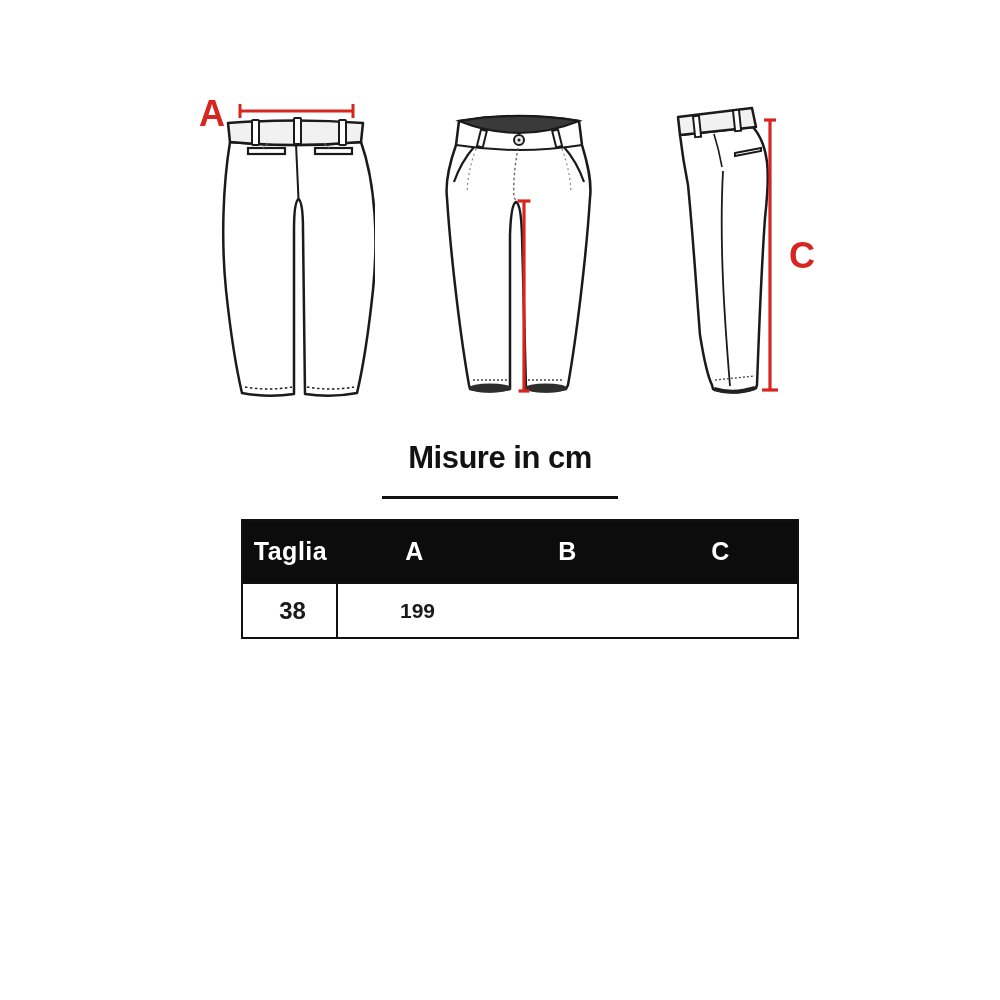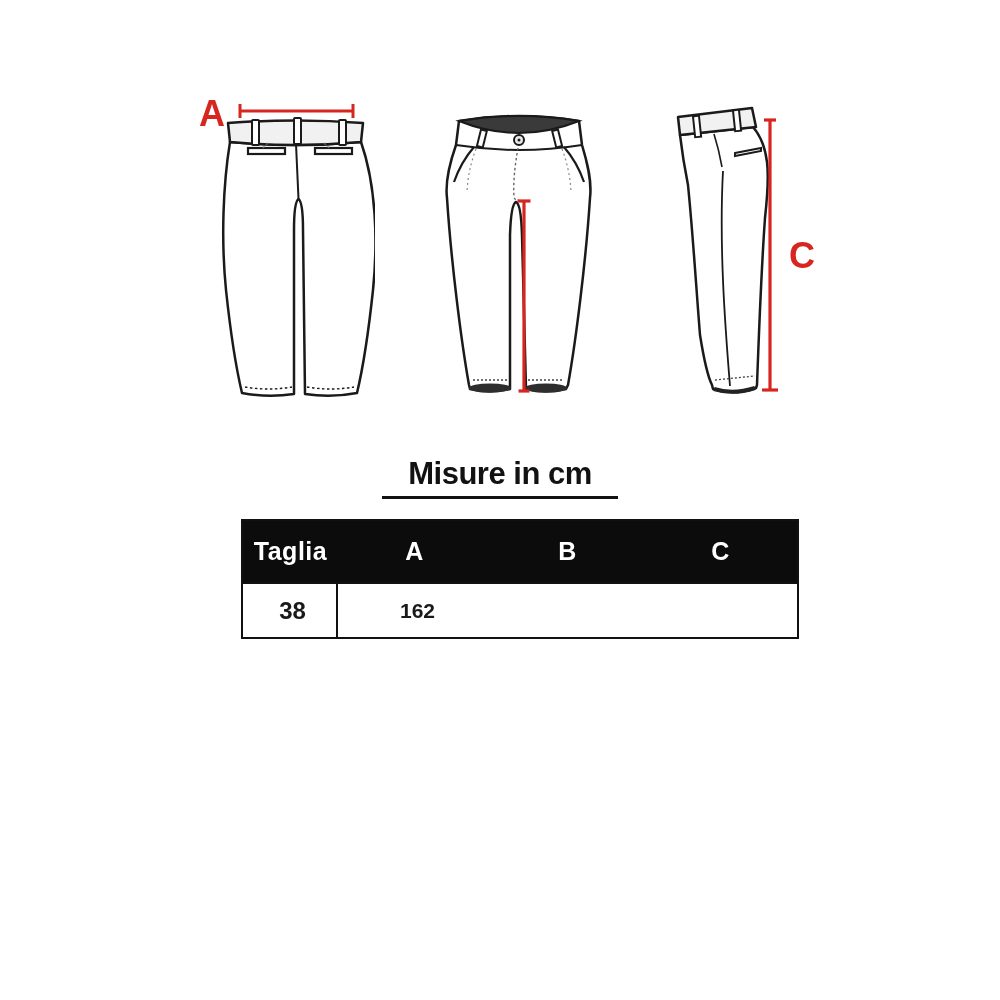--- a/index.html
+++ b/index.html
@@ -5,21 +5,21 @@
   html,body { margin:0; padding:0; background:#ffffff; }
   .canvas {
     position:relative; width:1000px; height:1000px; background:#ffffff;
     font-family:"Liberation Sans", sans-serif; overflow:hidden;
   }
   .drawing { position:absolute; }
   .measure-label {
     position:absolute; color:#d7261f; font-weight:800; font-size:36px; line-height:1;
   }
   .page-title {
-    position:absolute; top:456px; left:0; width:1000px; text-align:center;
+    position:absolute; top:440px; left:0; width:1000px; text-align:center;
     font-size:31px; font-weight:800; color:#121212; letter-spacing:-0.5px;
   }
   .title-underline {
     position:absolute; top:496px; left:382px; width:236px; height:3px; background:#121212;
   }
   .size-table {
     position:absolute; top:519px; left:241px; width:558px;
     border:2px solid #111111; box-sizing:border-box; background:#6d28d9;
   }
   .size-table .header-row {
@@ -170,17 +170,17 @@
 
   <div class="size-table">
     <div class="header-row">
       <div class="cell">Taglia</div>
       <div class="cell">A</div>
       <div class="cell">B</div>
       <div class="cell">C</div>
     </div>
     <div class="body-row">
       <div class="cell size-col">38</div>
-      <div class="cell">162</div>
+      <div class="cell">199</div>
     </div>
   </div>
 
 </div>
 
 </body></html>

